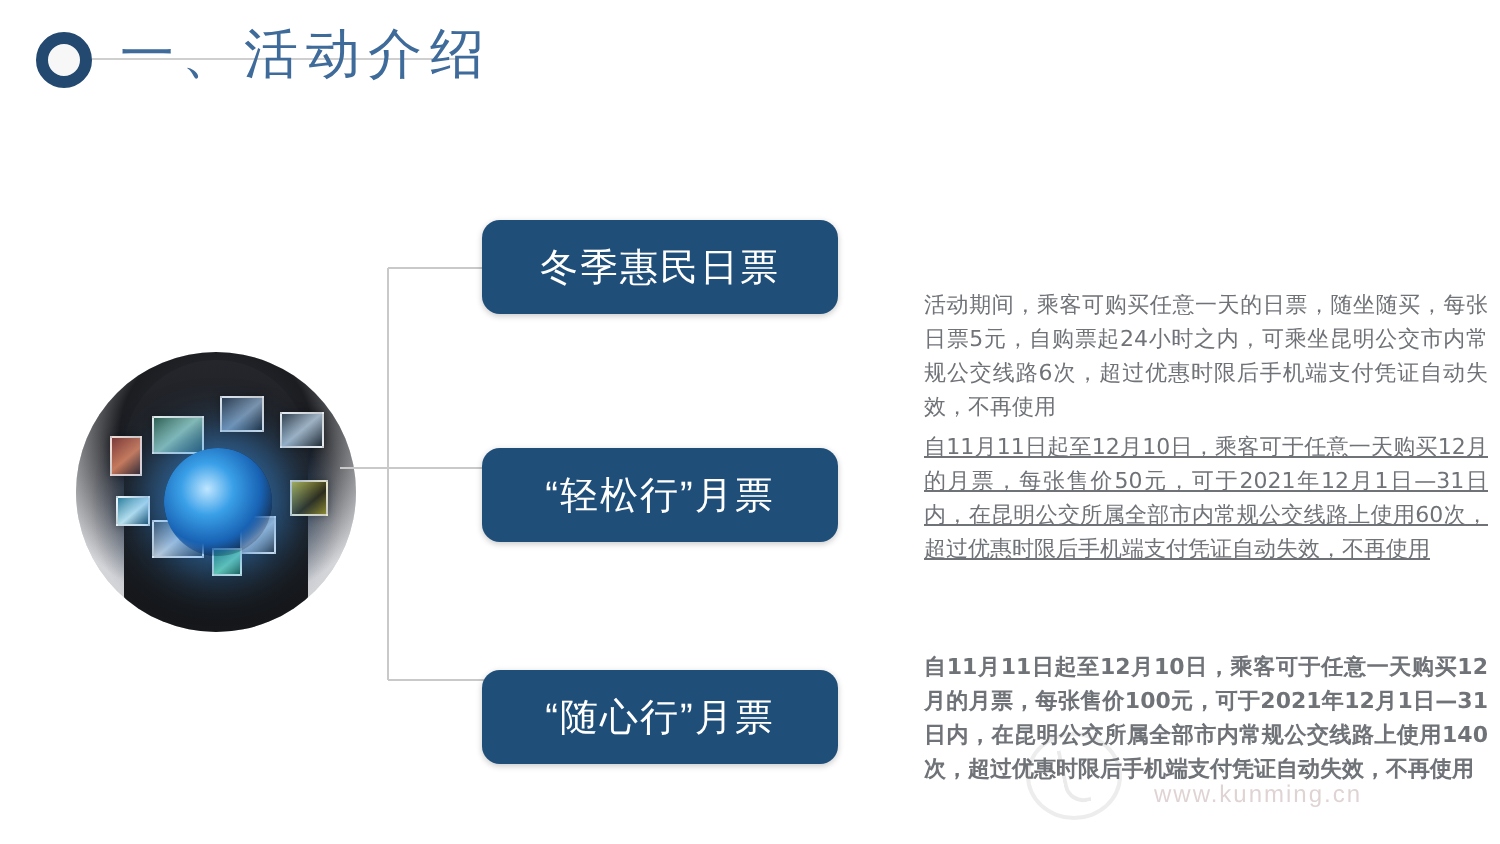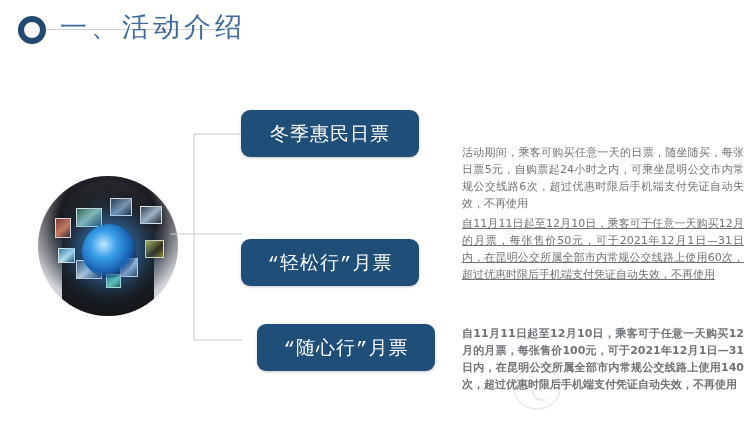--- a/index.html
+++ b/index.html
@@ -132,26 +132,26 @@
     height: 47px;
     background: #1f4e79;
     border-radius: 9px;
     box-shadow: 0 1px 3px rgba(0,0,0,0.22);
     display: flex;
     align-items: center;
     justify-content: center;
     color: #ffffff;
     font-size: 19px;
     letter-spacing: 1px;
-    font-family: Liberation Mono, monospace;
+    font-family: Liberation Sans, sans-serif;
     white-space: nowrap;
   }
   .card-1 { top: 110px; }
-  .card-2 { top: 239px; }
-  .card-3 { top: 324px; margin-left: 16px; }
+  .card-2 { top: 224px; }
+  .card-3 { top: 335px; }
 
   
   .para {
     position: absolute;
     left: 462px;
     width: 282px;
     font-size: 11px;
     line-height: 17px;
     color: #6f7277;
     font-family: "DejaVu Sans", "Liberation Sans", sans-serif;
@@ -245,13 +245,14 @@
 <div class="card card-1">冬季惠民日票</div>
 <div class="card card-2">“轻松行”月票</div>
 <div class="card card-3">“随心行”月票</div>
 
 <div class="para para-1">活动期间，乘客可购买任意一天的日票，随坐随买，每张日票5元，自购票起24小时之内，可乘坐昆明公交市内常规公交线路6次，超过优惠时限后手机端支付凭证自动失效，不再使用</div>
 <div class="para para-2">自11月11日起至12月10日，乘客可于任意一天购买12月的月票，每张售价50元，可于2021年12月1日—31日内，在昆明公交所属全部市内常规公交线路上使用60次，超过优惠时限后手机端支付凭证自动失效，不再使用</div>
 <div class="para para-3">自11月11日起至12月10日，乘客可于任意一天购买12月的月票，每张售价100元，可于2021年12月1日—31日内，在昆明公交所属全部市内常规公交线路上使用140次，超过优惠时限后手机端支付凭证自动失效，不再使用</div>
 
 <div class="watermark">
   <div class="wm-mark"></div>
+  <div class="wm-url">www.kunming.cn</div>
 </div>
 
 </body></html>

